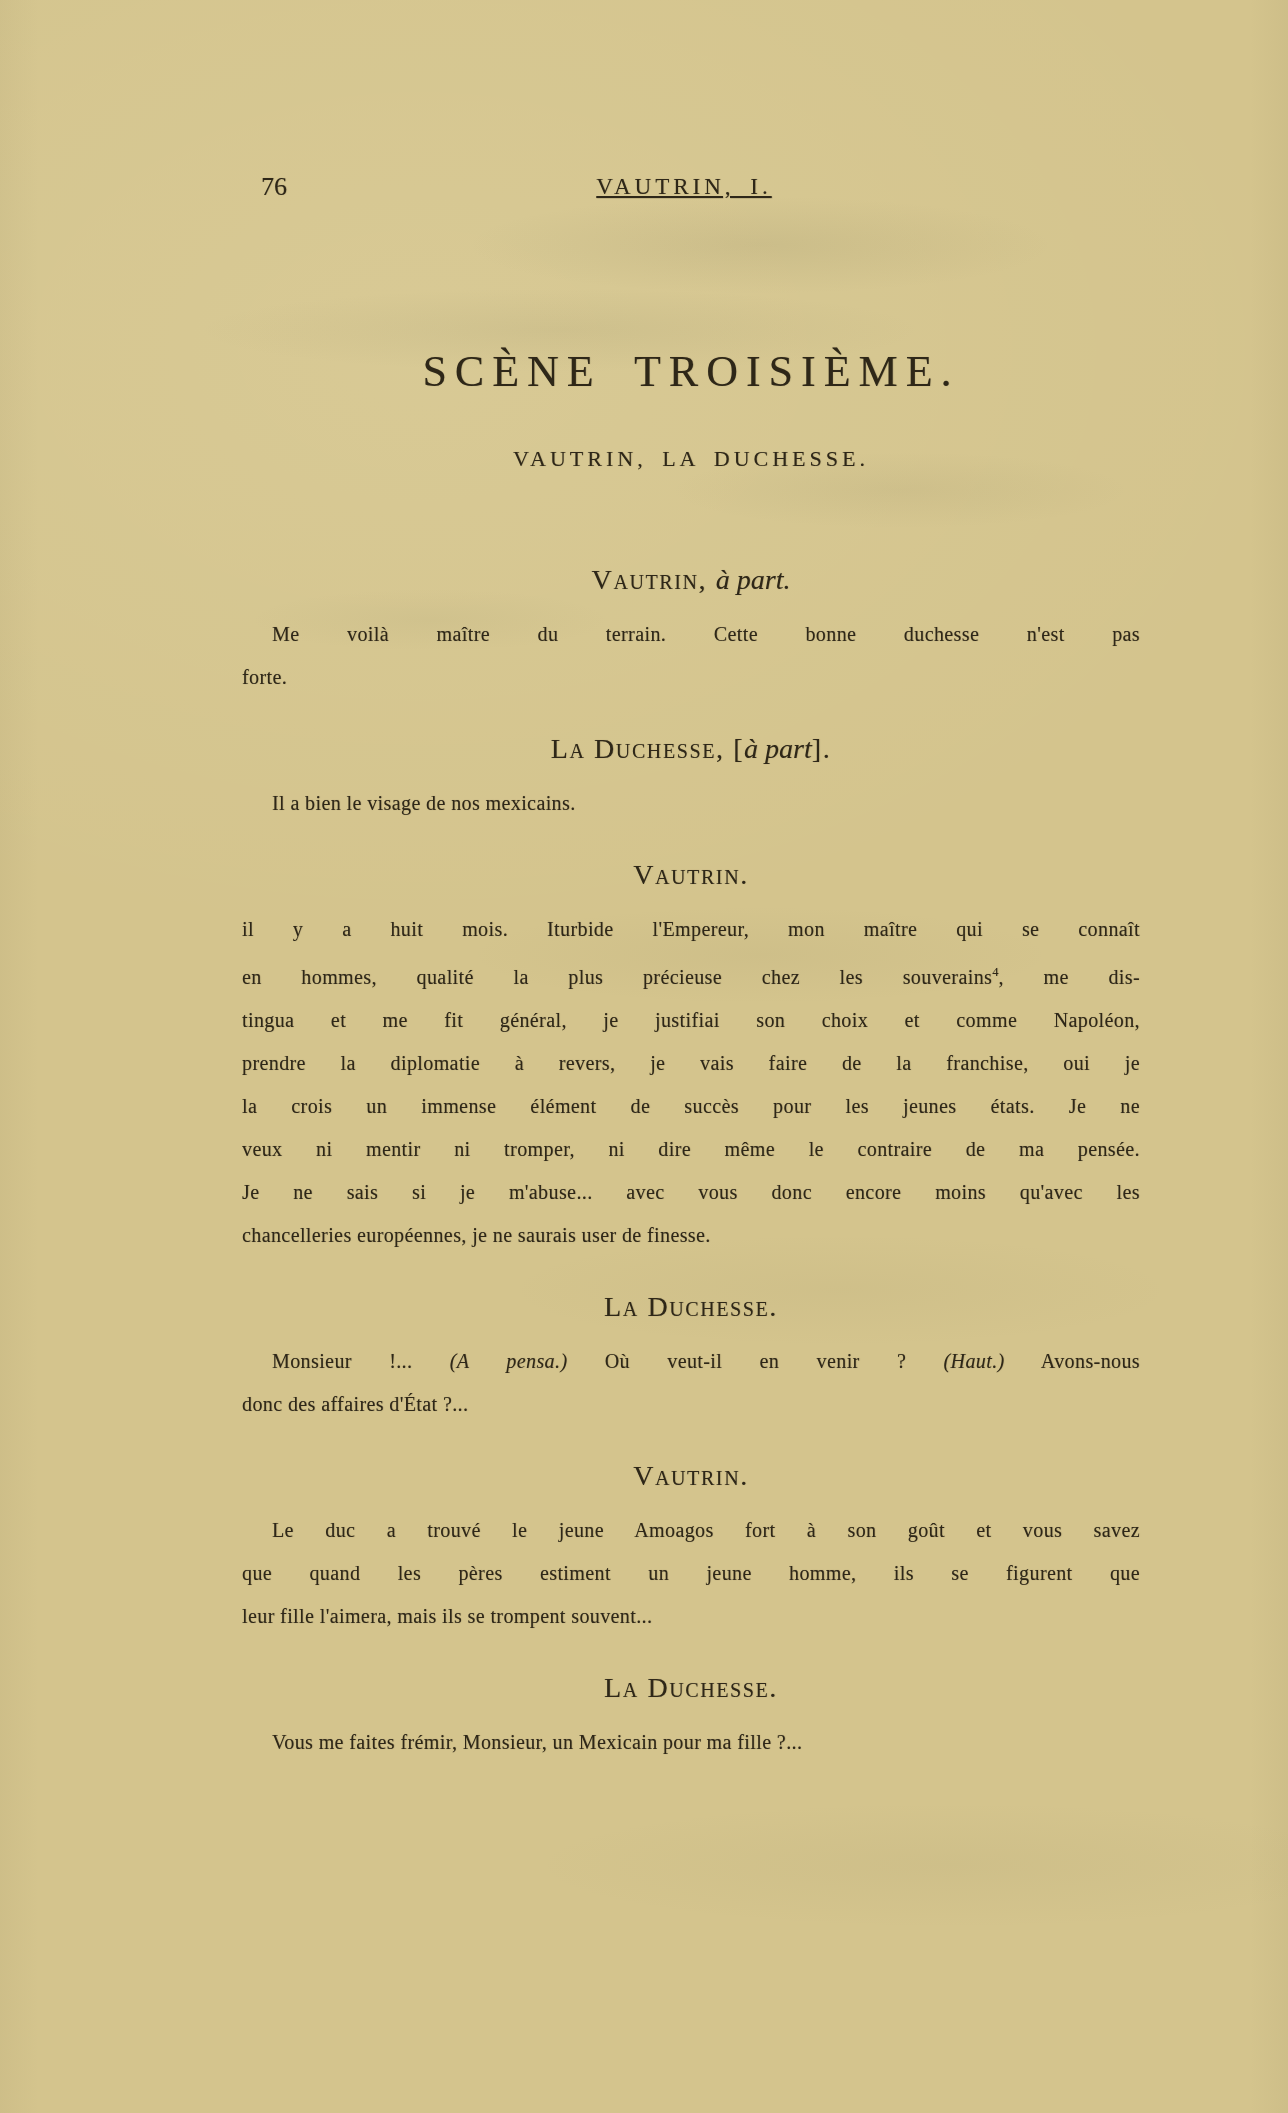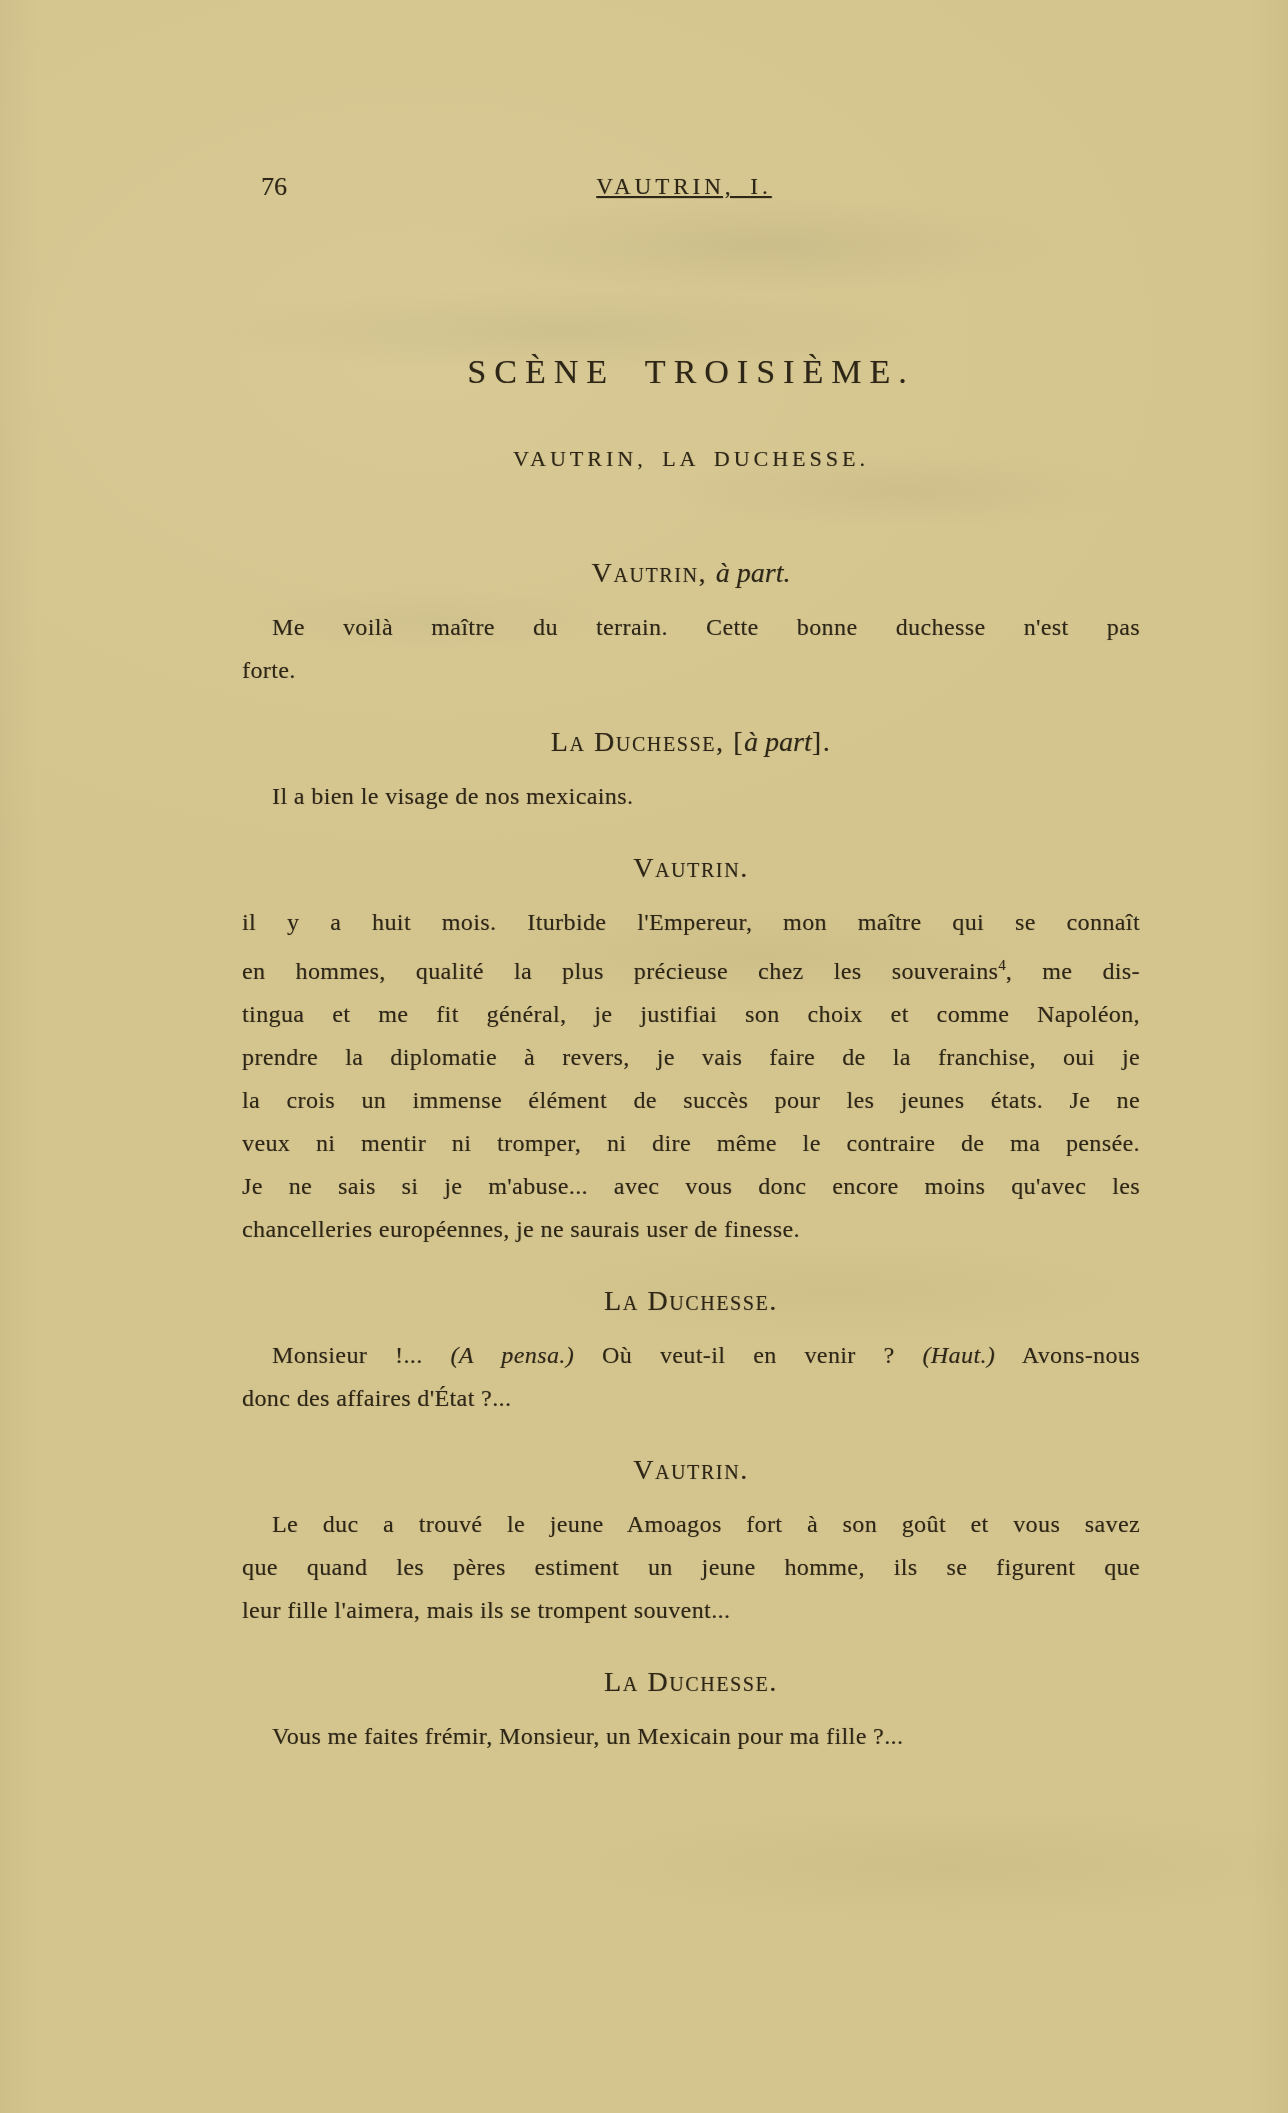--- a/index.html
+++ b/index.html
@@ -24,27 +24,27 @@
       linear-gradient(90deg, rgba(90,80,50,.05), transparent 3%, transparent 97%, rgba(90,80,50,.05));
   }
   .print{ text-shadow:0.4px 0.4px 0.8px rgba(43,35,18,.35); }
 
   .running-header{position:absolute;top:172px;left:16px;width:100%;height:34px;}
   .page-number{position:absolute;left:245px;top:0;font-size:26px;}
   .running-title{position:absolute;left:242px;width:852px;top:2px;text-align:center;
     font-size:23px;letter-spacing:4px;word-spacing:6px;text-decoration:underline;}
 
   .scene-head{position:absolute;left:242px;width:898px;top:352px;text-align:center;}
-  .scene-title{font-size:34px;line-height:40px;letter-spacing:8px;word-spacing:14px;}
+  .scene-title{font-size:44px;line-height:40px;letter-spacing:8px;word-spacing:14px;}
   .scene-characters{margin-top:50px;font-size:22px;line-height:34px;letter-spacing:4px;word-spacing:6px;}
 
   .dialogue{position:absolute;left:242px;width:898px;top:548px;}
   .speaker{font-size:28px;line-height:43px;text-align:center;margin:28px 0 12px 0;}
-  .block:first-child .speaker{margin-top:3px;}
-  .line{font-size:24px;line-height:43px;letter-spacing:.4px;white-space:normal;}
+  .block:first-child .speaker{margin-top:10px;}
+  .line{font-size:20px;line-height:43px;letter-spacing:.4px;white-space:normal;}
   .just{text-align:justify;text-align-last:justify;}
   .ind{text-indent:30px;}
   .sc{font-variant:small-caps;letter-spacing:1.6px;}
   .it{font-style:italic;}
   .sup{font-size:.62em;vertical-align:super;letter-spacing:0;}
 </style>
 </head>
 <body>
 
 <div class="mottle"></div>

